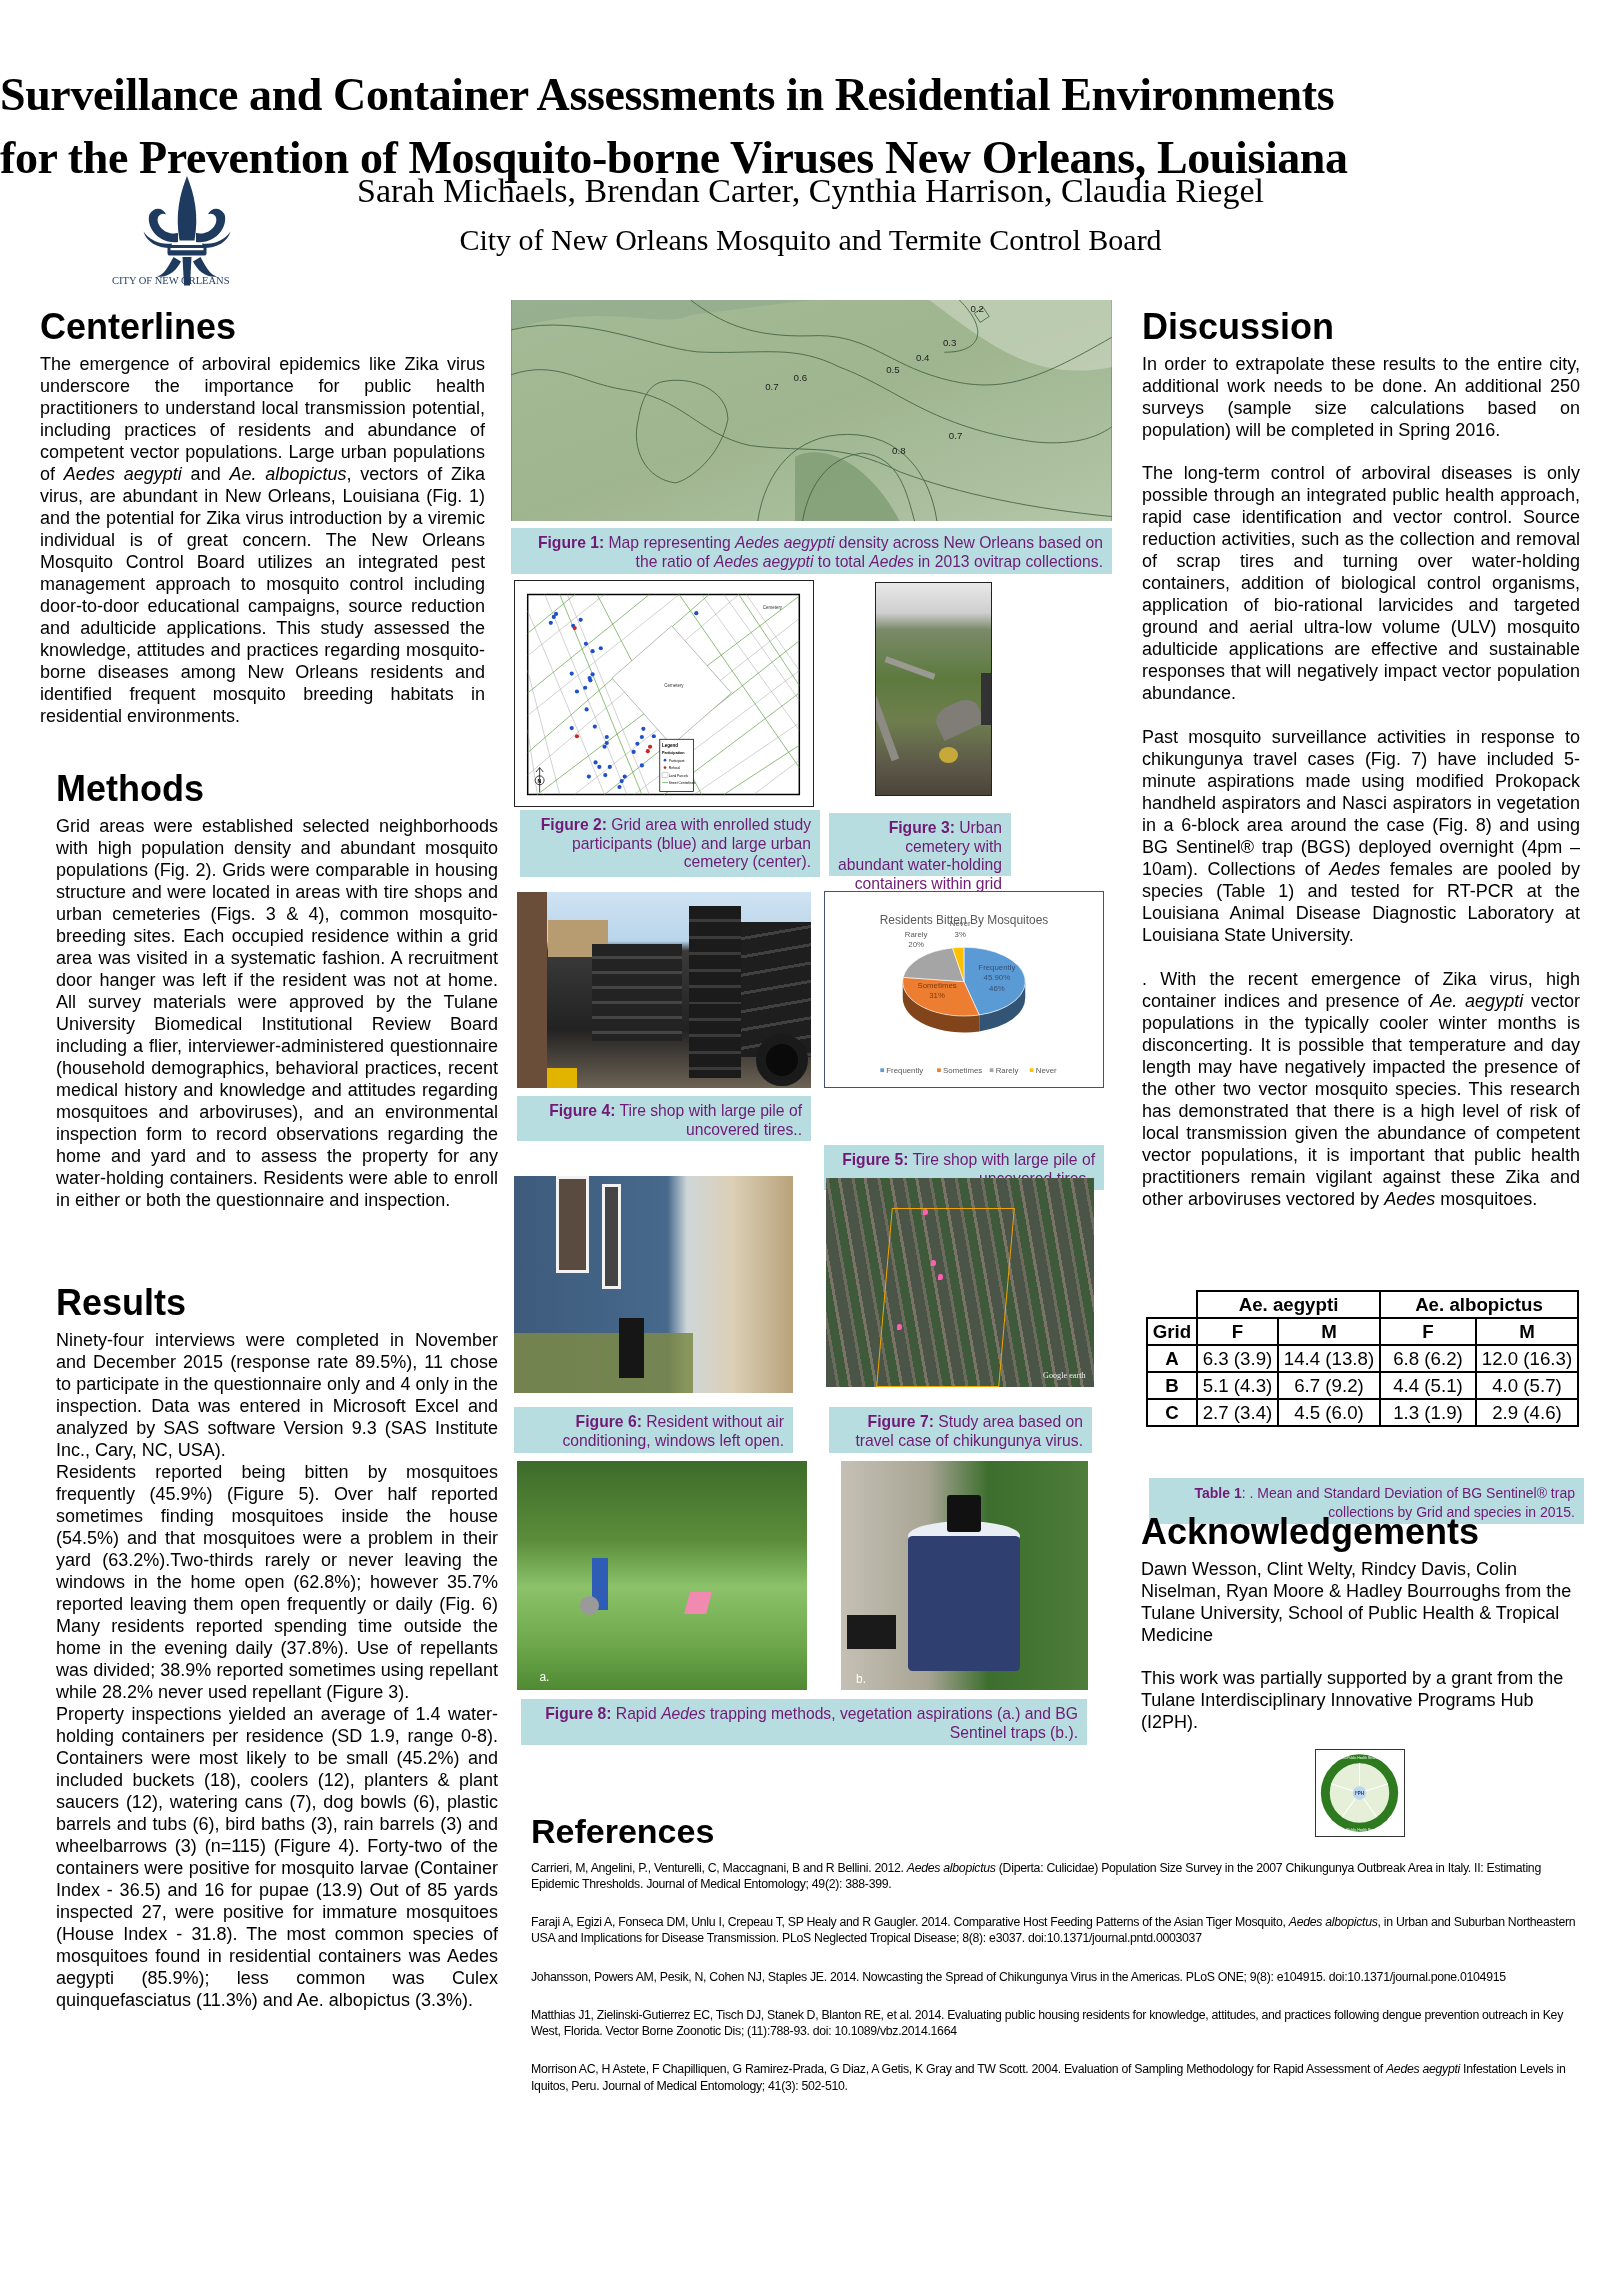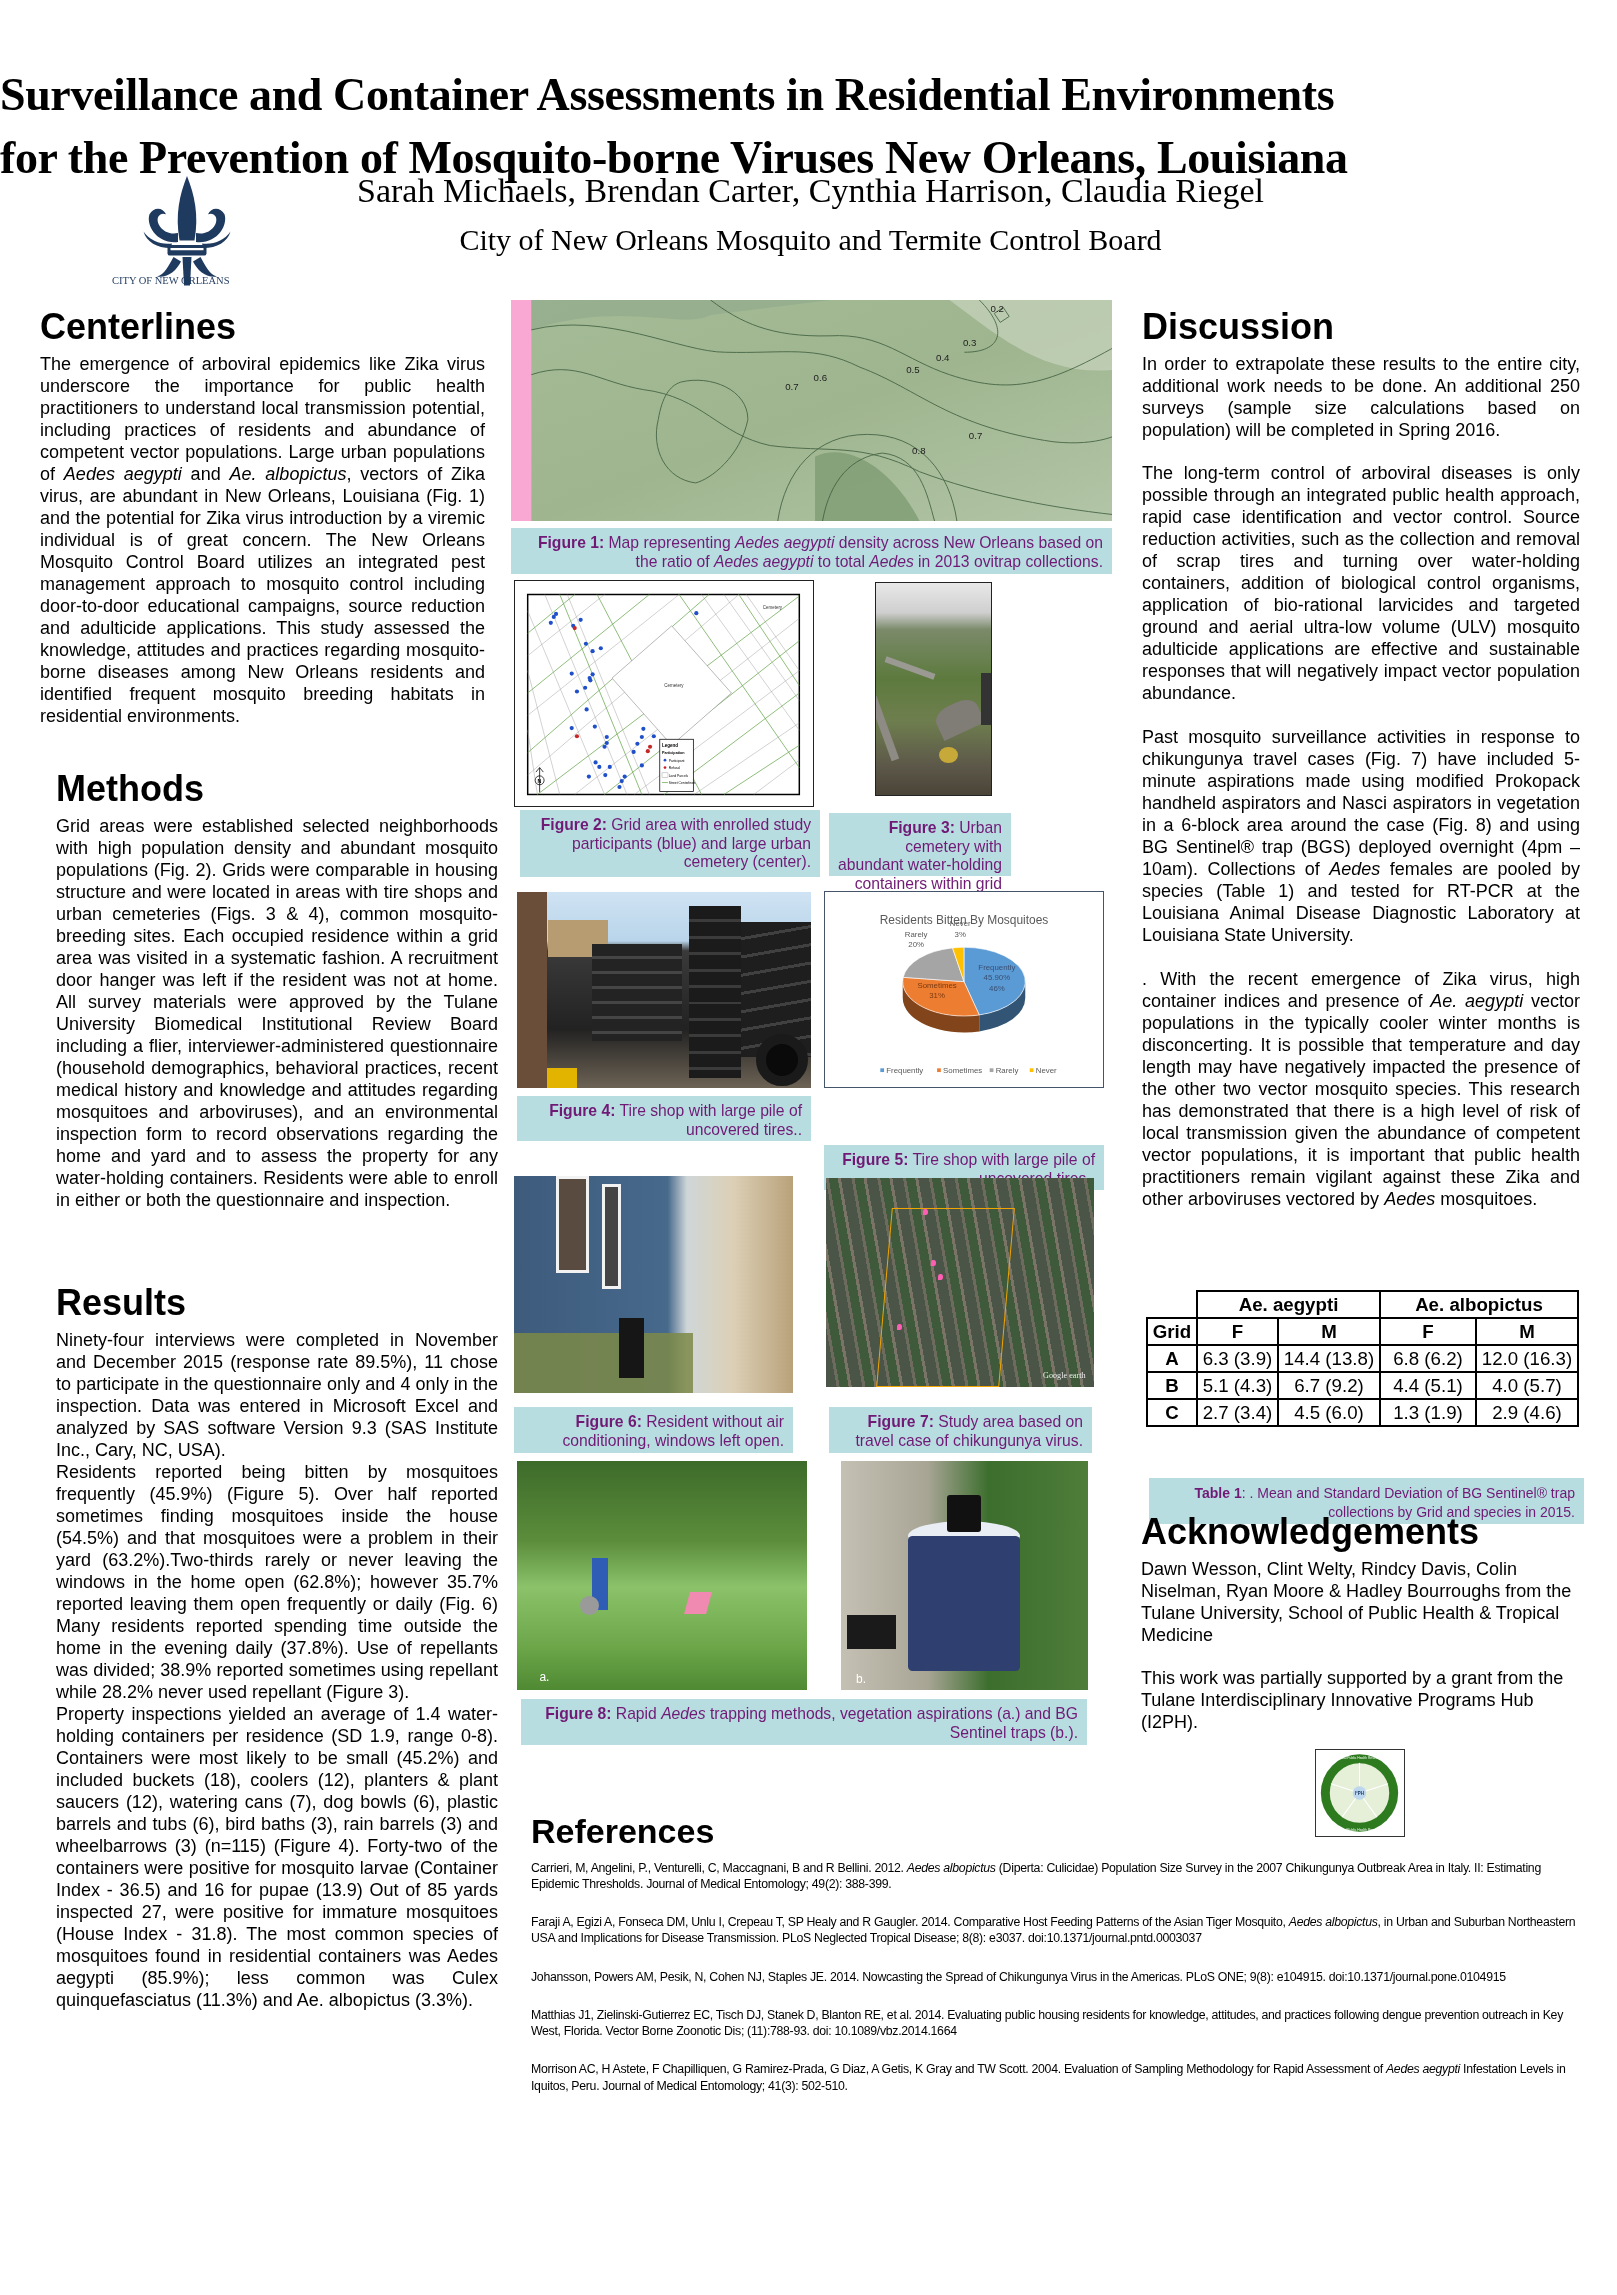--- a/index.html
+++ b/index.html
@@ -93,21 +93,21 @@
   <p>Grid areas were established selected neighborhoods with high population density and abundant mosquito populations (Fig. 2). Grids were comparable in housing structure and were located in areas with tire shops and urban cemeteries (Figs. 3 &amp; 4), common mosquito-breeding sites. Each occupied residence within a grid area was visited in a systematic fashion. A recruitment door hanger was left if the resident was not at home. All survey materials were approved by the Tulane University Biomedical Institutional Review Board including a flier, interviewer-administered questionnaire (household demographics, behavioral practices, recent medical history and knowledge and attitudes regarding mosquitoes and arboviruses), and an environmental inspection form to record observations regarding the home and yard and to assess the property for any water-holding containers. Residents were able to enroll in either or both the questionnaire and inspection.</p>
 </div>
 
 <div class="section" style="left:56px; top:1282px; width:442px;">
   <h2>Results</h2>
   <p class="tight">Ninety-four interviews were completed in November and December 2015 (response rate 89.5%), 11 chose to participate in the questionnaire only and 4 only in the inspection. Data was entered in Microsoft Excel and analyzed by SAS software Version 9.3 (SAS Institute Inc., Cary, NC, USA).</p>
   <p class="tight">Residents reported being bitten by mosquitoes frequently (45.9%) (Figure 5). Over half reported sometimes finding mosquitoes inside the house (54.5%) and that mosquitoes were a problem in their yard (63.2%).Two-thirds rarely or never leaving the windows in the home open (62.8%); however 35.7% reported leaving them open frequently or daily (Fig. 6) Many residents reported spending time outside the home in the evening daily (37.8%). Use of repellants was divided; 38.9% reported sometimes using repellant while 28.2% never used repellant (Figure 3).</p>
   <p class="tight"> Property inspections yielded an average of 1.4 water-holding containers per residence (SD 1.9, range 0-8). Containers were most likely to be small (45.2%) and included buckets (18), coolers (12), planters &amp; plant saucers (12), watering cans (7), dog bowls (6), plastic barrels and tubs (6), bird baths (3), rain barrels (3) and wheelbarrows (3) (n=115) (Figure 4). Forty-two of the containers were positive for mosquito larvae (Container Index - 36.5) and 16 for pupae (13.9) Out of 85 yards inspected 27, were positive for immature mosquitoes (House Index - 31.8). The most common species of mosquitoes found in residential containers was Aedes aegypti (85.9%); less common was Culex quinquefasciatus (11.3%) and Ae. albopictus (3.3%).</p>
 </div>
 
-<div class="imgbox" style="left:511px; top:300px; width:601px; height:221px; background:#f9a8d4;padding-left:20px;">
+<div class="imgbox" style="left:511px; top:300px; width:601px; height:221px; background:#1d4ed8;">
   <svg width="601" height="221" viewBox="0 0 804 296">
     <defs>
       <linearGradient id="mapg" x1="0" y1="0" x2="1" y2="1">
         <stop offset="0" stop-color="#a4bb97"></stop>
           <stop offset="0.5" stop-color="#9fb58f"></stop>
           <stop offset="1" stop-color="#b3c6a8"></stop>
       </linearGradient>
     </defs>
     <rect width="804" height="296" fill="url(#mapg)"></rect>
     <path d="M0 40 C120 0 200 40 240 20 L400 0 L0 0 Z" fill="#8fa98a" opacity="0.6"></path>

